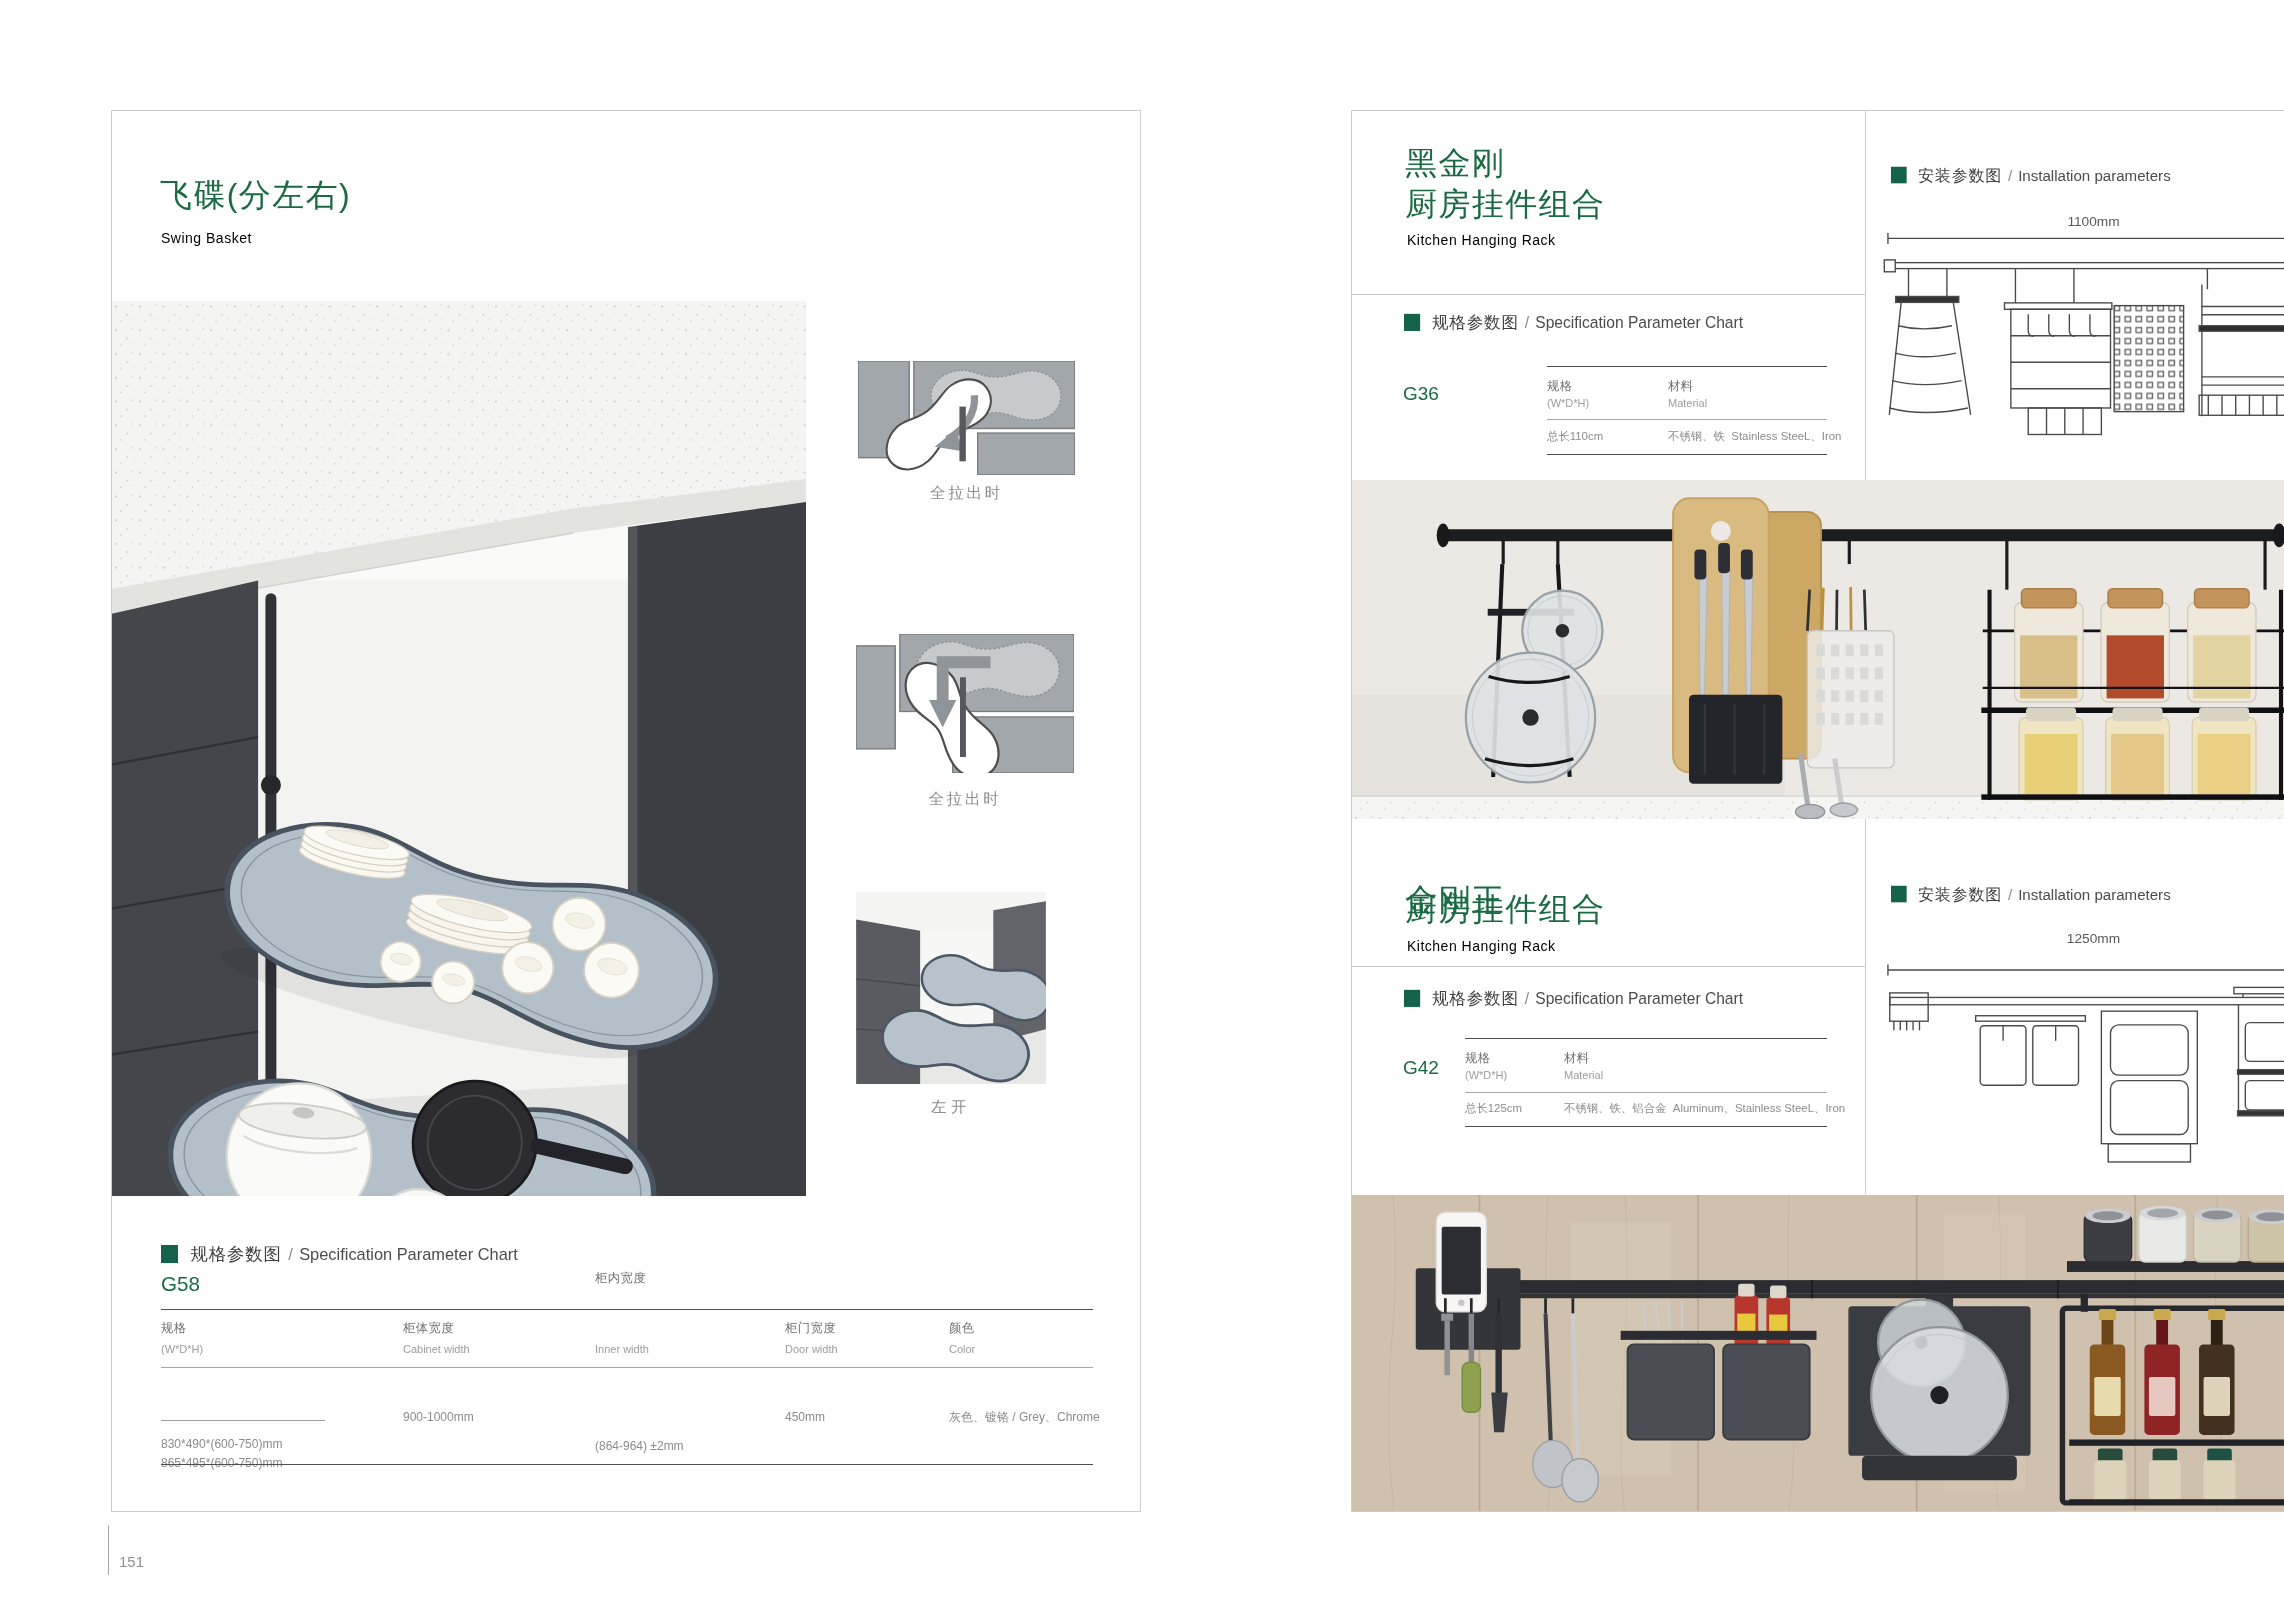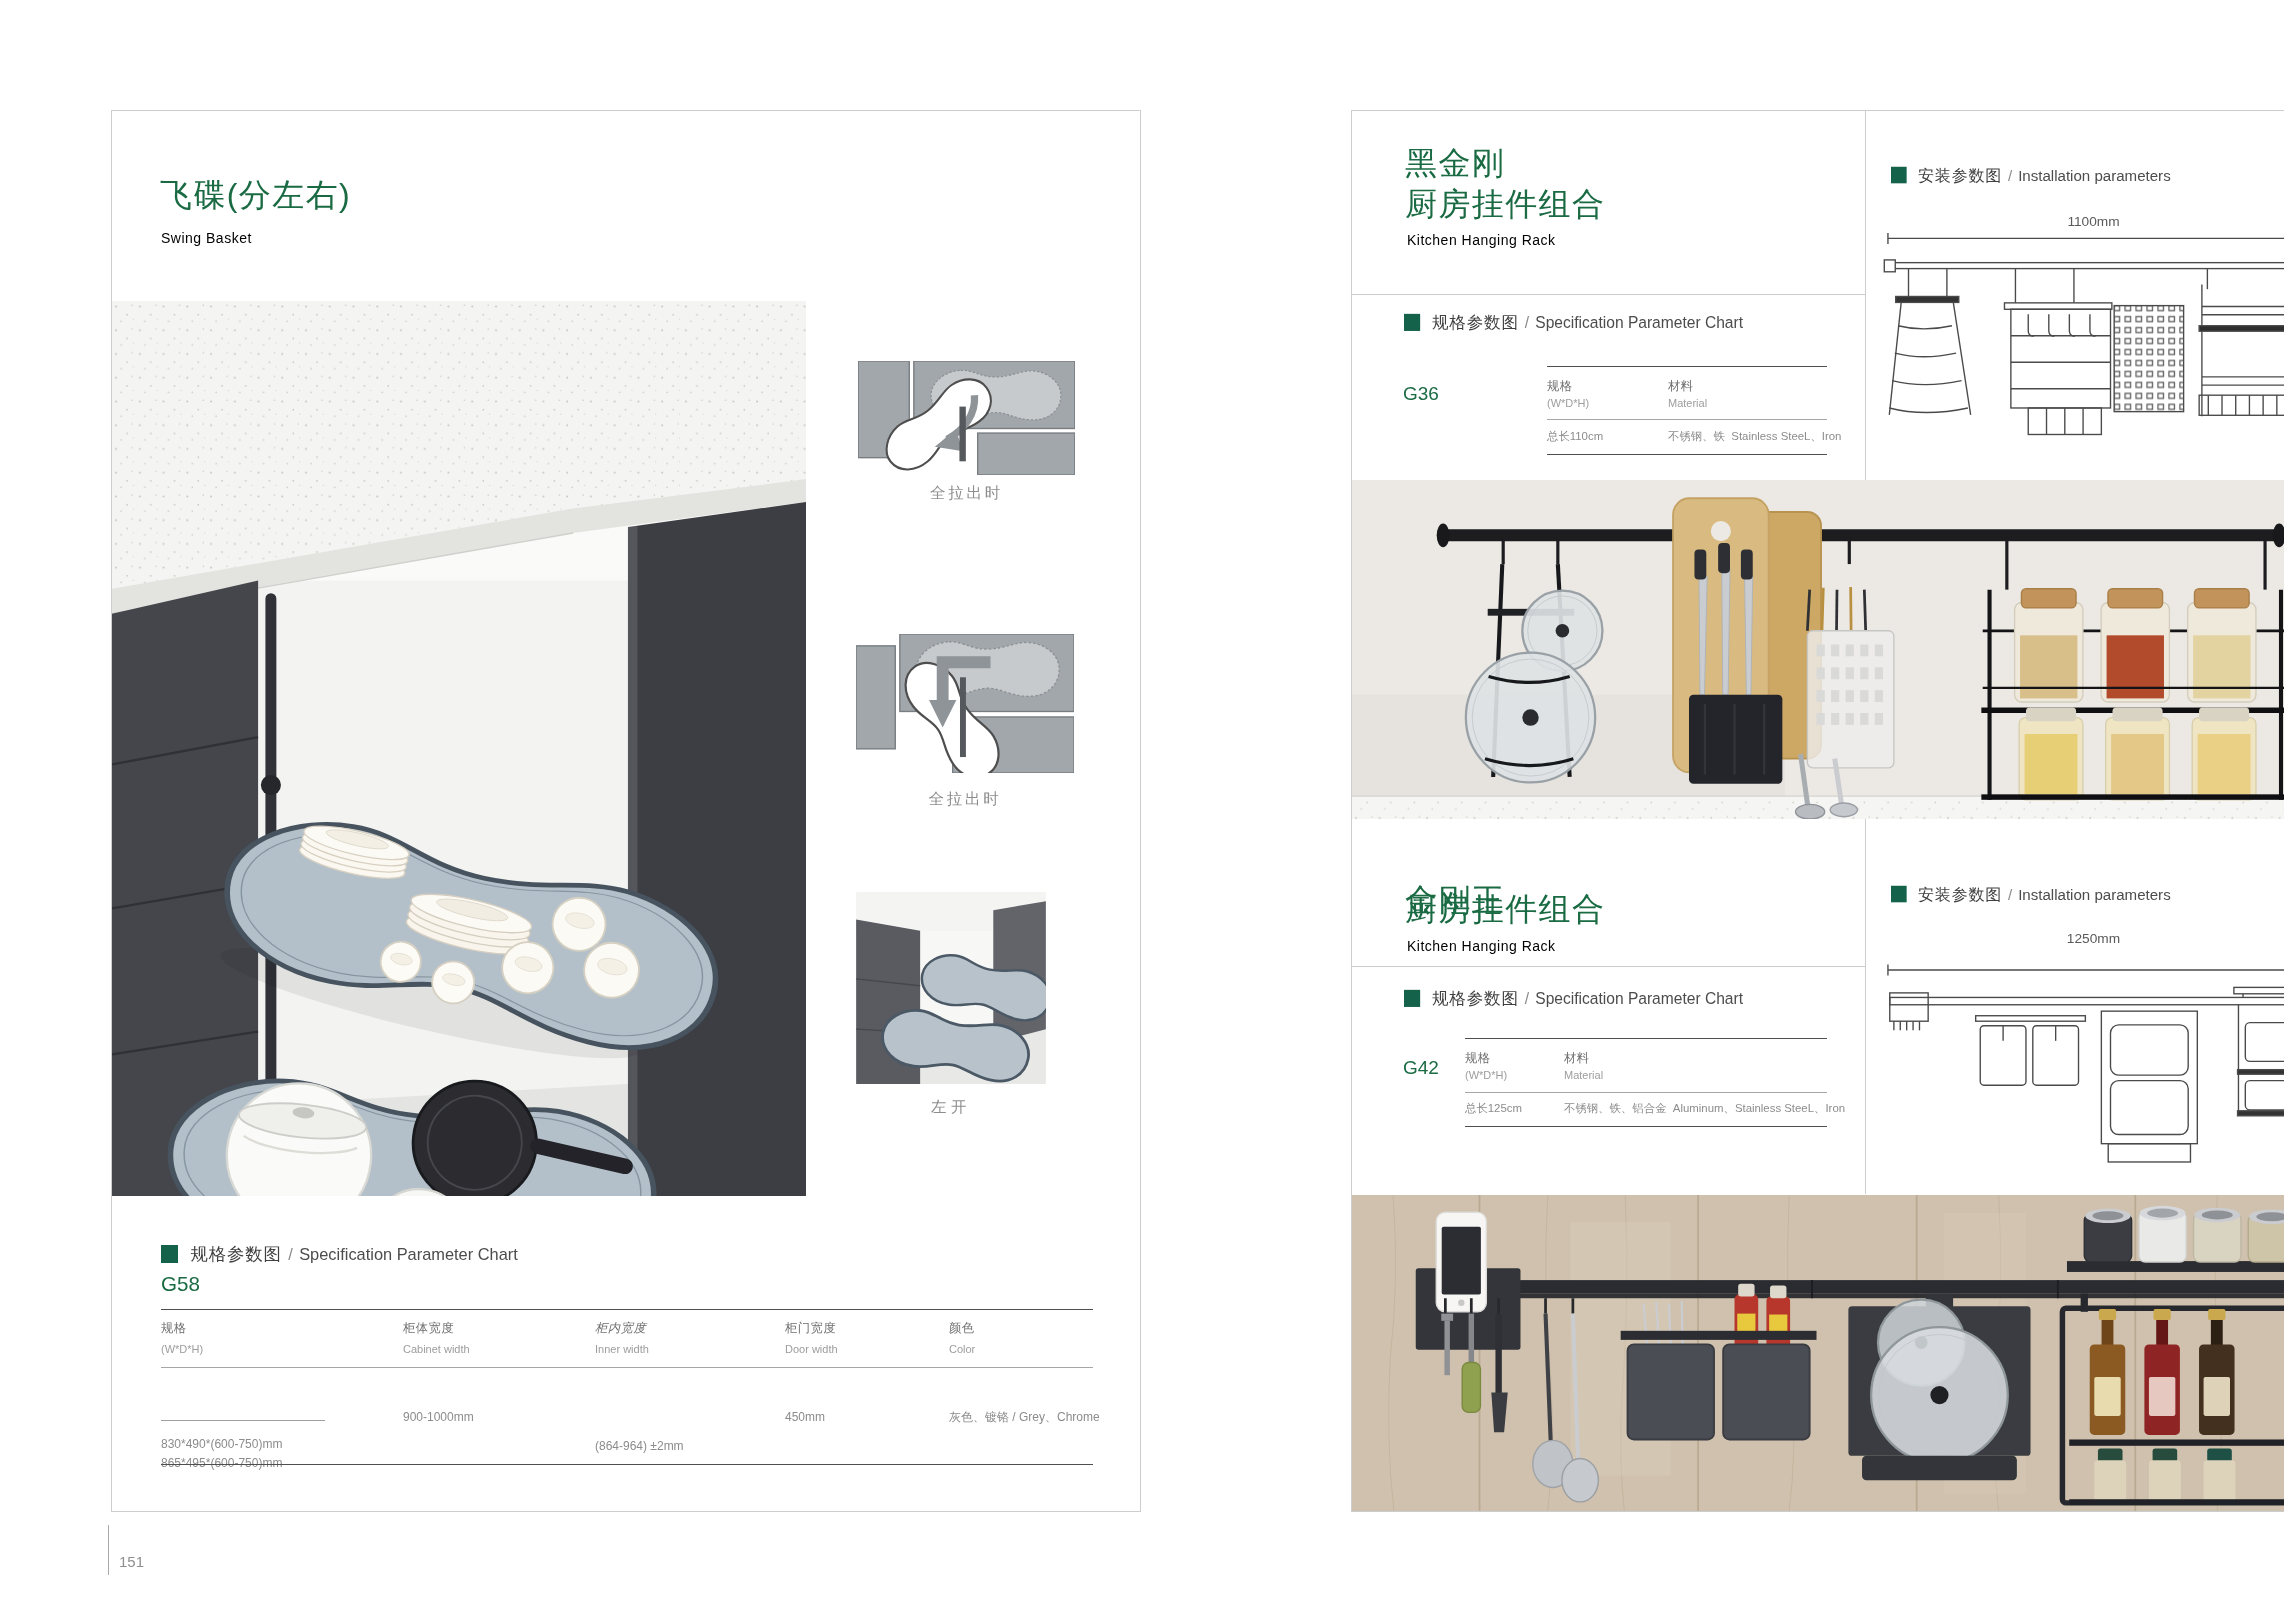--- a/index.html
+++ b/index.html
@@ -189,21 +189,21 @@
       <span class="sep">/</span>
       <span class="en">Specification Parameter Chart</span>
     </div>
     <div class="abs model" style="left:49px;top:1163px;">G58</div>
 
     <div class="rule-d" style="left:49px;top:1198px;width:932px;"></div>
     <div class="abs th-cn" style="left:49px;top:1211px;">规格</div>
     <div class="abs th-en" style="left:49px;top:1233px;">(W*D*H)</div>
     <div class="abs th-cn" style="left:291px;top:1211px;">柜体宽度</div>
     <div class="abs th-en" style="left:291px;top:1233px;text-align:center;">Cabinet width</div>
-    <div class="abs th-cn" style="left:483px;top:1211px;font-style:italic;">柜内宽度</div>
+    <div class="abs th-cn" style="left:483px;top:1161px;">柜内宽度</div>
     <div class="abs th-en" style="left:483px;top:1233px;">Inner width</div>
     <div class="abs th-cn" style="left:673px;top:1211px;">柜门宽度</div>
     <div class="abs th-en" style="left:673px;top:1233px;">Door width</div>
     <div class="abs th-cn" style="left:837px;top:1211px;">颜色</div>
     <div class="abs th-en" style="left:837px;top:1233px;">Color</div>
     <div class="rule-l" style="left:49px;top:1256px;width:932px;"></div>
     <div class="abs tv" style="left:49px;top:1346px;">865*495*(600-750)mm</div>
     <div class="abs" style="left:49px;top:1309px;width:164px;height:0.9px;background:#9f9f9f;"></div>
     <div class="abs tv" style="left:49px;top:1327px;">830*490*(600-750)mm</div>
     <div class="abs tv" style="left:291px;top:1300px;">900-1000mm</div>

